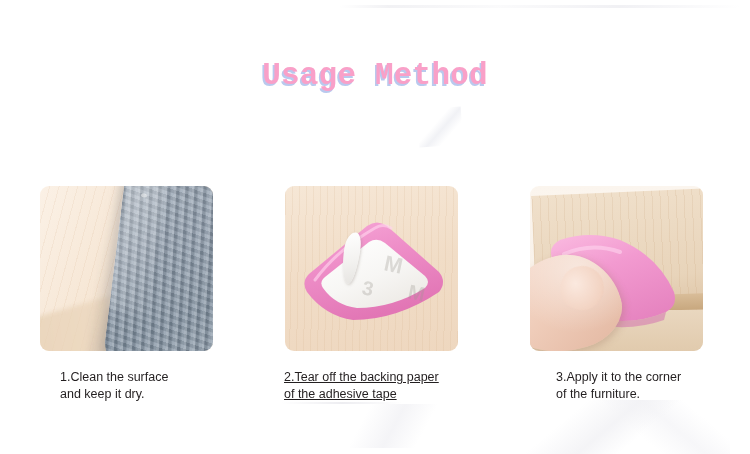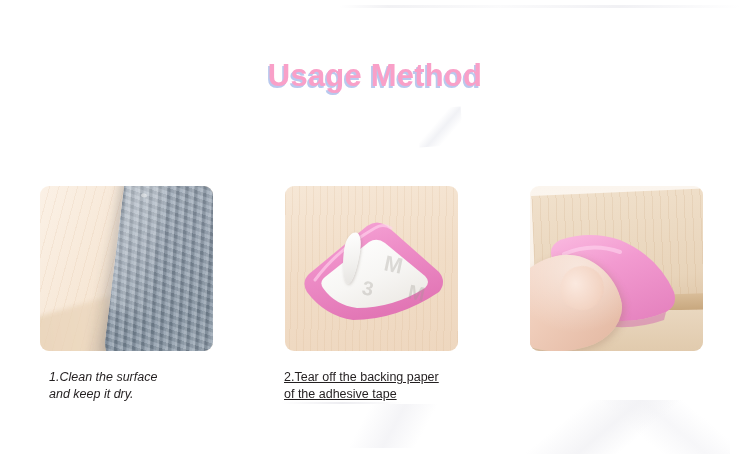--- a/index.html
+++ b/index.html
@@ -74,20 +74,21 @@
     left: 0;
     top: 58px;
     width: 750px;
     text-align: center;
     font-size: 31px;
     font-weight: bold;
     letter-spacing: 0.2px;
     color: #f9a0c8;
     text-shadow: -1.6px 1.6px 0 #b9c9ee;
     white-space: nowrap;
+    font-family: Liberation Mono, monospace;
   }
 
   
   .panel {
     position: absolute;
     top: 186px;
     width: 173px;
     height: 165px;
     border-radius: 9px;
     overflow: hidden;
@@ -253,21 +254,21 @@
   }
 
   
   .caption {
     position: absolute;
     font-size: 12.5px;
     line-height: 17px;
     color: #231f20;
     white-space: pre-line;
   }
-  #caption-1 { left: 49px;  top: 369px; font-style: italic; }
+  #caption-1 { left: 60px;  top: 369px; }
   #caption-2 { left: 284px; top: 369px; text-decoration: underline; }
   #caption-3 { left: 556px; top: 369px; }
 </style>
 </head>
 <body>
 
 <div id="page">
 
   <div class="top-artifact"></div>
   <div class="wm wm-title"></div>
@@ -344,14 +345,16 @@
           </defs>
           <path d="M6 34 Q2 22 14 16 Q44 6 74 16 Q112 32 128 68 Q132 82 120 88 Q92 100 60 96 Q26 86 10 56 Q5 44 6 34 Z" fill="url(#pinkG3)"></path>
           <path d="M18 30 Q46 18 74 28" stroke="#ffd9f0" stroke-width="4" fill="none" opacity="0.55" stroke-linecap="round"></path>
           <path d="M60 96 Q92 100 120 88 L118 96 Q90 106 58 102 Z" fill="#d473b0" opacity="0.55"></path>
         </svg>
       </div>
       <div class="p3-thumb"></div>
       <div class="p3-nail"></div>
     </div>
   </div>
+  <div class="caption" id="caption-3">3.Apply it to the corner
+of the furniture.</div>
 
 </div>
 
 </body></html>

